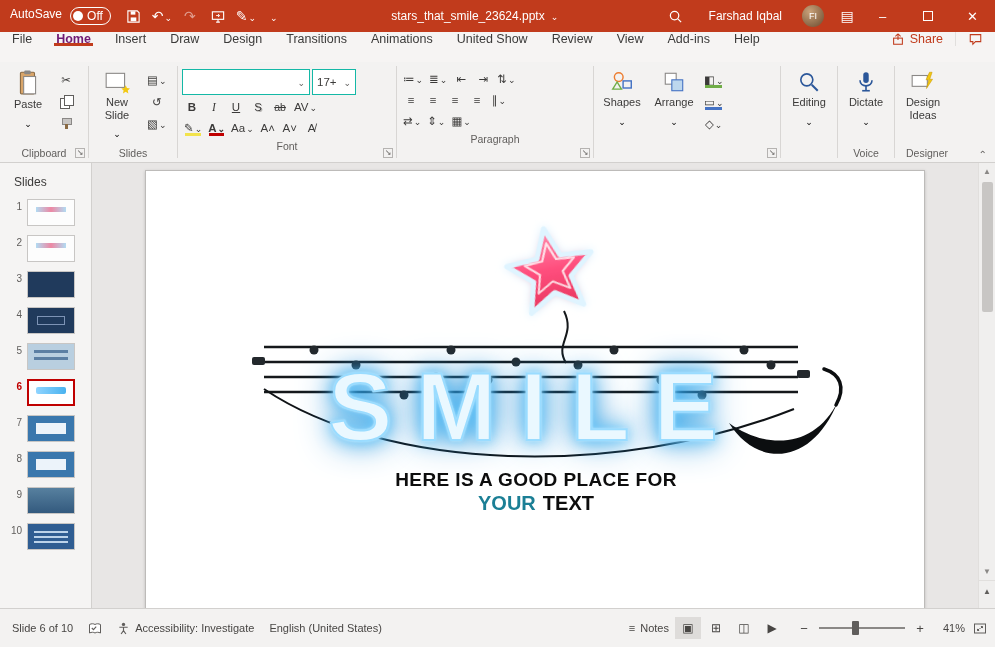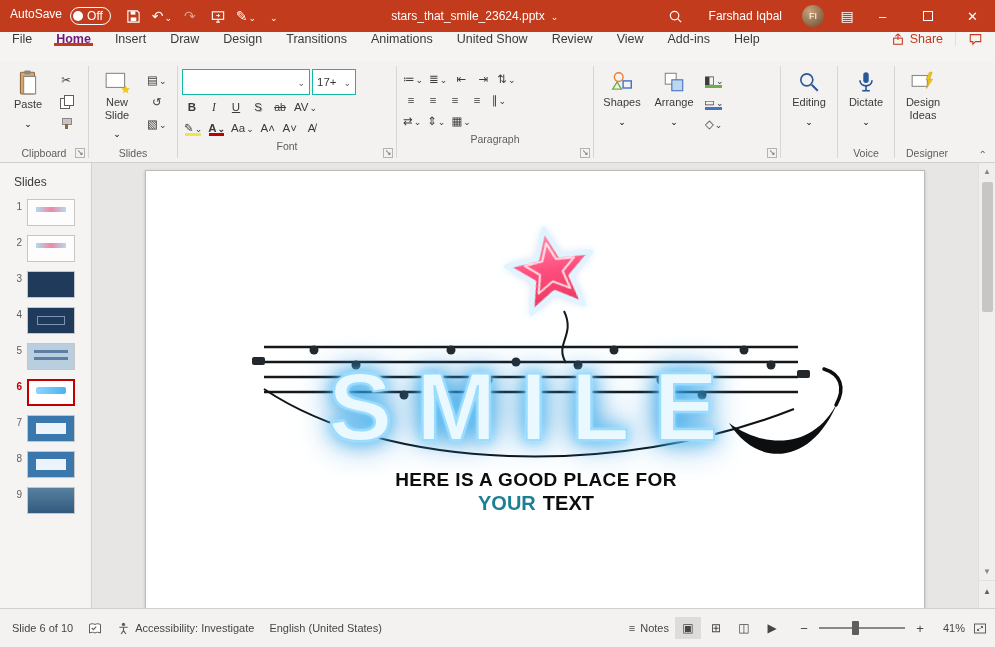--- a/index.html
+++ b/index.html
@@ -556,20 +556,24 @@
           <span class="thumb-box t7"></span>
         </div>
       <div class="thumb-item">
           <span class="thumb-num">8</span>
           <span class="thumb-box t8"></span>
         </div>
       <div class="thumb-item">
           <span class="thumb-num">9</span>
           <span class="thumb-box t9"></span>
         </div>
+      <div class="thumb-item">
+          <span class="thumb-num">10</span>
+          <span class="thumb-box t10"></span>
+        </div>
     </div>
 
     <div class="canvas-region">
       <div class="slide-canvas">
 
         <svg class="sign-svg" width="780" height="440" viewBox="0 0 780 440">
           <defs>
             <filter id="glow" x="-60%" y="-60%" width="220%" height="220%">
               <feGaussianBlur stdDeviation="4" result="b"></feGaussianBlur>
               <feMerge>

